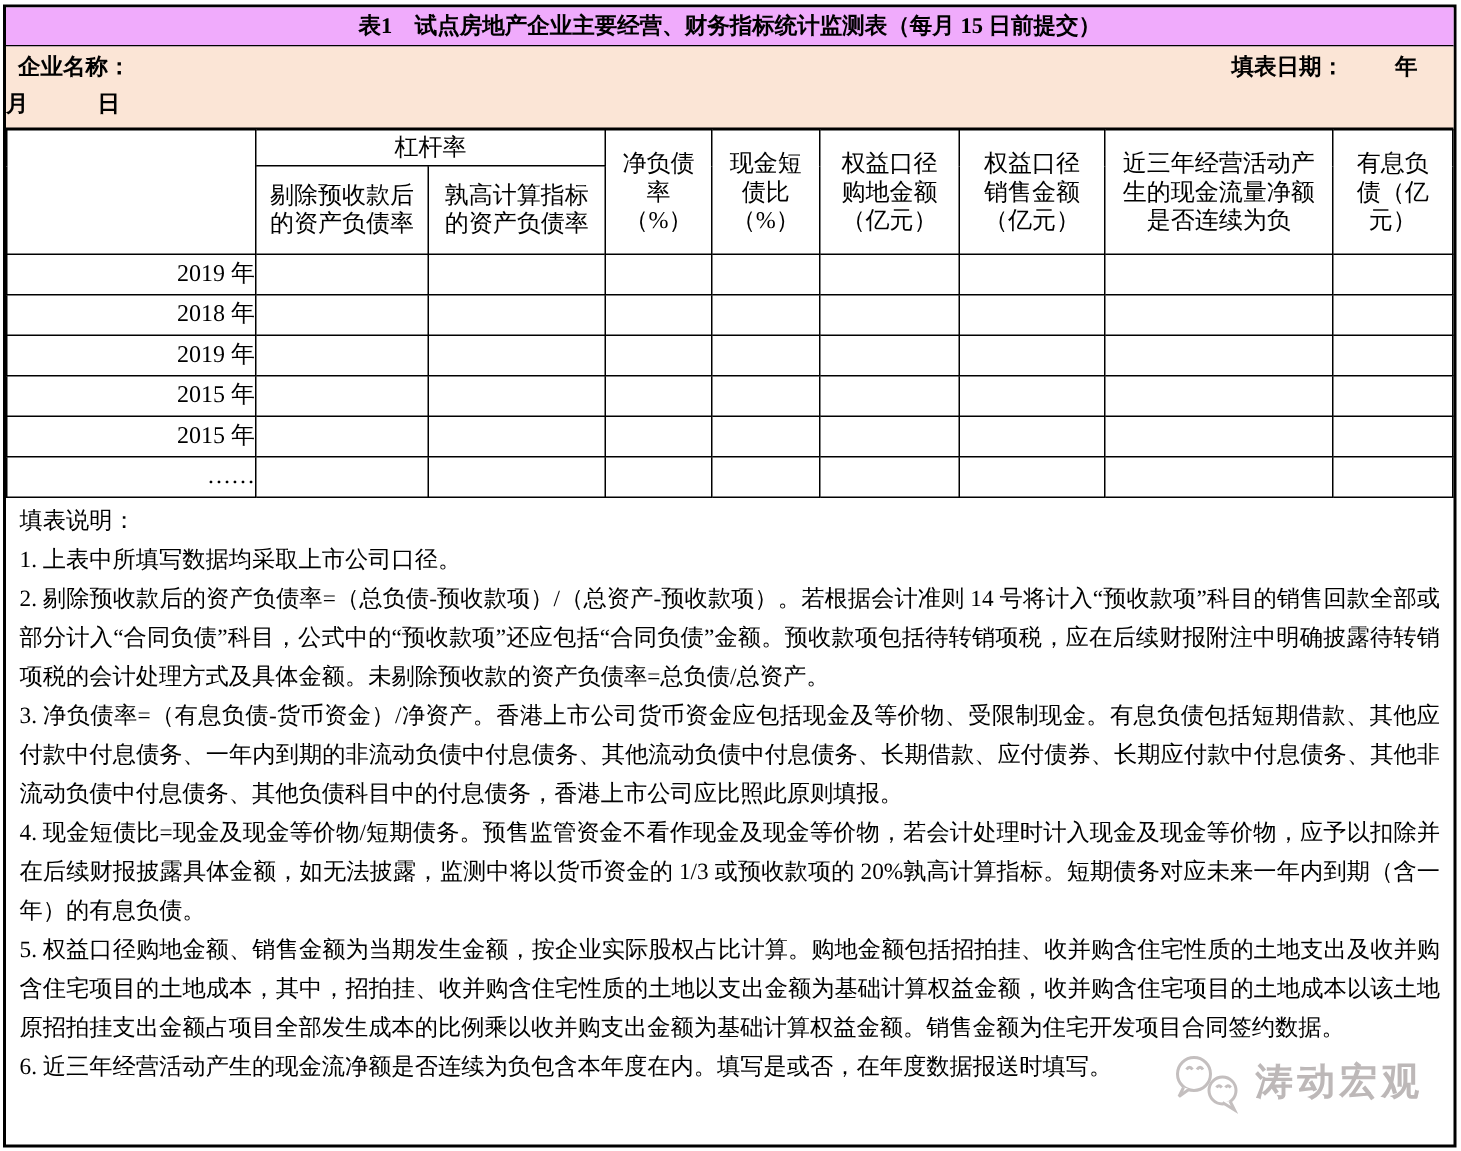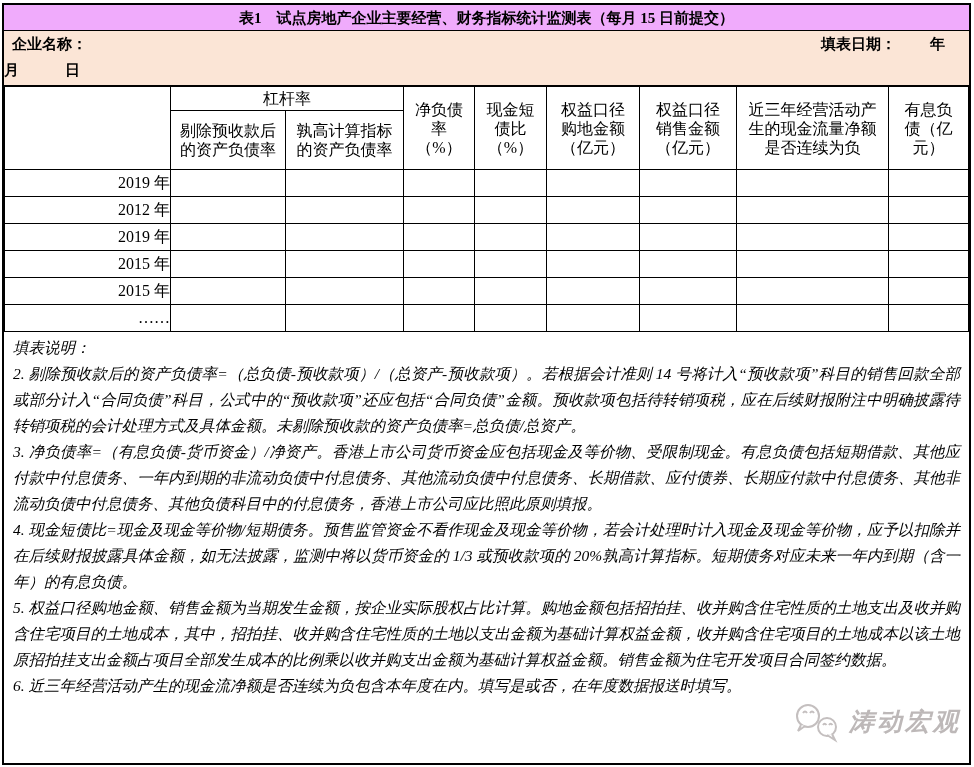--- a/index.html
+++ b/index.html
@@ -85,27 +85,26 @@
   }
   
   .notes {
     flex: 1 1 auto;
     position: relative;
     padding: 3px 9px 0 9px;
     font-size: 15.5px;
     line-height: 26px;
     text-align: justify;
     overflow: hidden;
-    font-style: italic;
   }
   .note { margin: 0; }
   
   .watermark {
     position: absolute;
-    right: 8px;
+    right: 20px;
     bottom: 20px;
     display: flex;
     align-items: center;
     gap: 6px;
     pointer-events: none;
   }
   .watermark-text {
     font-size: 25px;
     font-weight: bold;
     color: #bdb8b8;
@@ -178,21 +177,21 @@
         <td></td>
           <td></td>
           <td></td>
           <td></td>
           <td></td>
           <td></td>
           <td></td>
           <td></td>
       </tr>
       <tr class="yr">
-        <td class="ylabel">2012 年</td>
+        <td class="ylabel">2018 年</td>
         <td></td>
           <td></td>
           <td></td>
           <td></td>
           <td></td>
           <td></td>
           <td></td>
           <td></td>
       </tr>
       <tr class="yr">
@@ -237,20 +236,21 @@
           <td></td>
           <td></td>
           <td></td>
           <td></td>
       </tr>
     </tbody>
   </table>
 
   <div class="notes">
     <p class="note">填表说明：</p>
+    <p class="note">1. 上表中所填写数据均采取上市公司口径。</p>
     <p class="note">2. 剔除预收款后的资产负债率=（总负债-预收款项）/（总资产-预收款项）。若根据会计准则 14 号将计入“预收款项”科目的销售回款全部或部分计入“合同负债”科目，公式中的“预收款项”还应包括“合同负债”金额。预收款项包括待转销项税，应在后续财报附注中明确披露待转销项税的会计处理方式及具体金额。未剔除预收款的资产负债率=总负债/总资产。</p>
     <p class="note">3. 净负债率=（有息负债-货币资金）/净资产。香港上市公司货币资金应包括现金及等价物、受限制现金。有息负债包括短期借款、其他应付款中付息债务、一年内到期的非流动负债中付息债务、其他流动负债中付息债务、长期借款、应付债券、长期应付款中付息债务、其他非流动负债中付息债务、其他负债科目中的付息债务，香港上市公司应比照此原则填报。</p>
     <p class="note">4. 现金短债比=现金及现金等价物/短期债务。预售监管资金不看作现金及现金等价物，若会计处理时计入现金及现金等价物，应予以扣除并在后续财报披露具体金额，如无法披露，监测中将以货币资金的 1/3 或预收款项的 20%孰高计算指标。短期债务对应未来一年内到期（含一年）的有息负债。</p>
     <p class="note">5. 权益口径购地金额、销售金额为当期发生金额，按企业实际股权占比计算。购地金额包括招拍挂、收并购含住宅性质的土地支出及收并购含住宅项目的土地成本，其中，招拍挂、收并购含住宅性质的土地以支出金额为基础计算权益金额，收并购含住宅项目的土地成本以该土地原招拍挂支出金额占项目全部发生成本的比例乘以收并购支出金额为基础计算权益金额。销售金额为住宅开发项目合同签约数据。</p>
     <p class="note">6. 近三年经营活动产生的现金流净额是否连续为负包含本年度在内。填写是或否，在年度数据报送时填写。</p>
 
     <div class="watermark">
       <svg width="52" height="42" viewBox="0 0 52 42">
         <g fill="none" stroke="#c4bfbf" stroke-width="2">
           <circle cx="17" cy="15" r="11"></circle>

